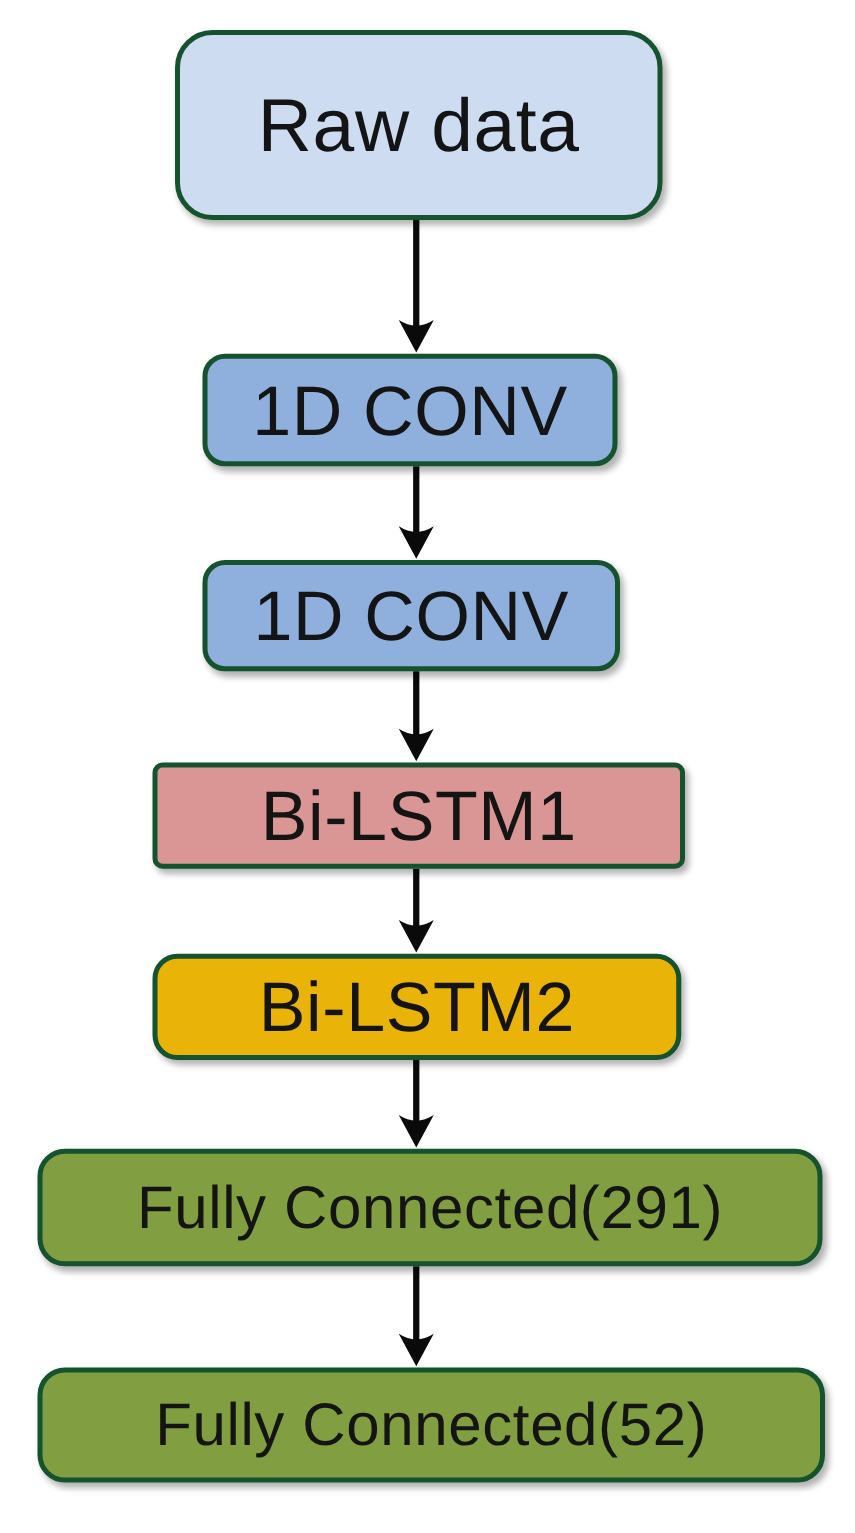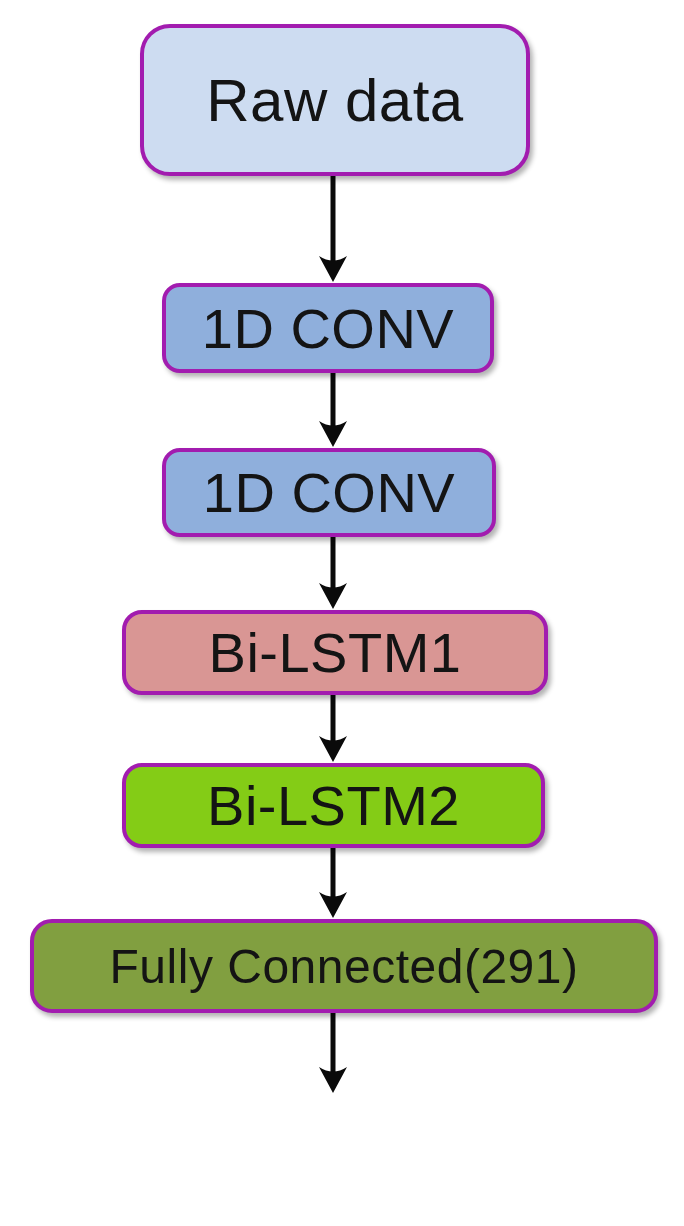--- a/index.html
+++ b/index.html
@@ -13,34 +13,34 @@
     height: 1226px;
     background: #ffffff;
     font-family: "Liberation Sans", sans-serif;
     overflow: hidden;
   }
   .node {
     position: absolute;
     display: flex;
     align-items: center;
     justify-content: center;
-    border: 4px solid #a21caf;
+    border: 4px solid #14532d;
     color: #141414;
     text-align: center;
     box-sizing: border-box;
     box-shadow: 3px 4px 5px rgba(0,0,0,0.30);
     letter-spacing: 0.5px;
     white-space: nowrap;
   }
   
   .n0 { left: 140px; top: 24px;   width: 390px; height: 152px; border-radius: 30px; background: #cddcf1; font-size: 60px; }
   .n1 { left: 162px; top: 283px;  width: 332px; height: 90px;  border-radius: 18px; background: #8fafdc; font-size: 56px; }
   .n2 { left: 162px; top: 448px;  width: 334px; height: 89px;  border-radius: 18px; background: #8fafdc; font-size: 56px; }
-  .n3 { left: 122px; top: 610px;  width: 426px; height: 85px;  border-radius: 20px; background: #d99694; font-size: 56px; }
-  .n4 { left: 122px; top: 763px;  width: 423px; height: 85px;  border-radius: 20px; background: #84cc16; font-size: 56px; justify-content: center; }
+  .n3 { left: 122px; top: 610px;  width: 426px; height: 85px;  border-radius: 8px; background: #d99694; font-size: 56px; }
+  .n4 { left: 122px; top: 763px;  width: 423px; height: 85px;  border-radius: 20px; background: #eab308; font-size: 56px; justify-content: center; }
   .n5 { left: 30px;  top: 919px;  width: 628px; height: 94px;  border-radius: 22px; background: #819f40; font-size: 48px; }
   .n6 { left: 30px;  top: 1094px; width: 630px; height: 92px;  border-radius: 22px; background: #819f40; font-size: 48px; }
   .arrow-layer {
     position: absolute;
     left: 0;
     top: 0;
     width: 684px;
     height: 1226px;
     pointer-events: none;
   }
@@ -96,14 +96,17 @@
   </div>
 
   <div class="node n4">
     <span>Bi-LSTM2</span>
   </div>
 
   <div class="node n5">
     <span>Fully Connected(291)</span>
   </div>
 
+  <div class="node n6">
+    <span>Fully Connected(52)</span>
+  </div>
 
 </div>
 
 </body></html>

